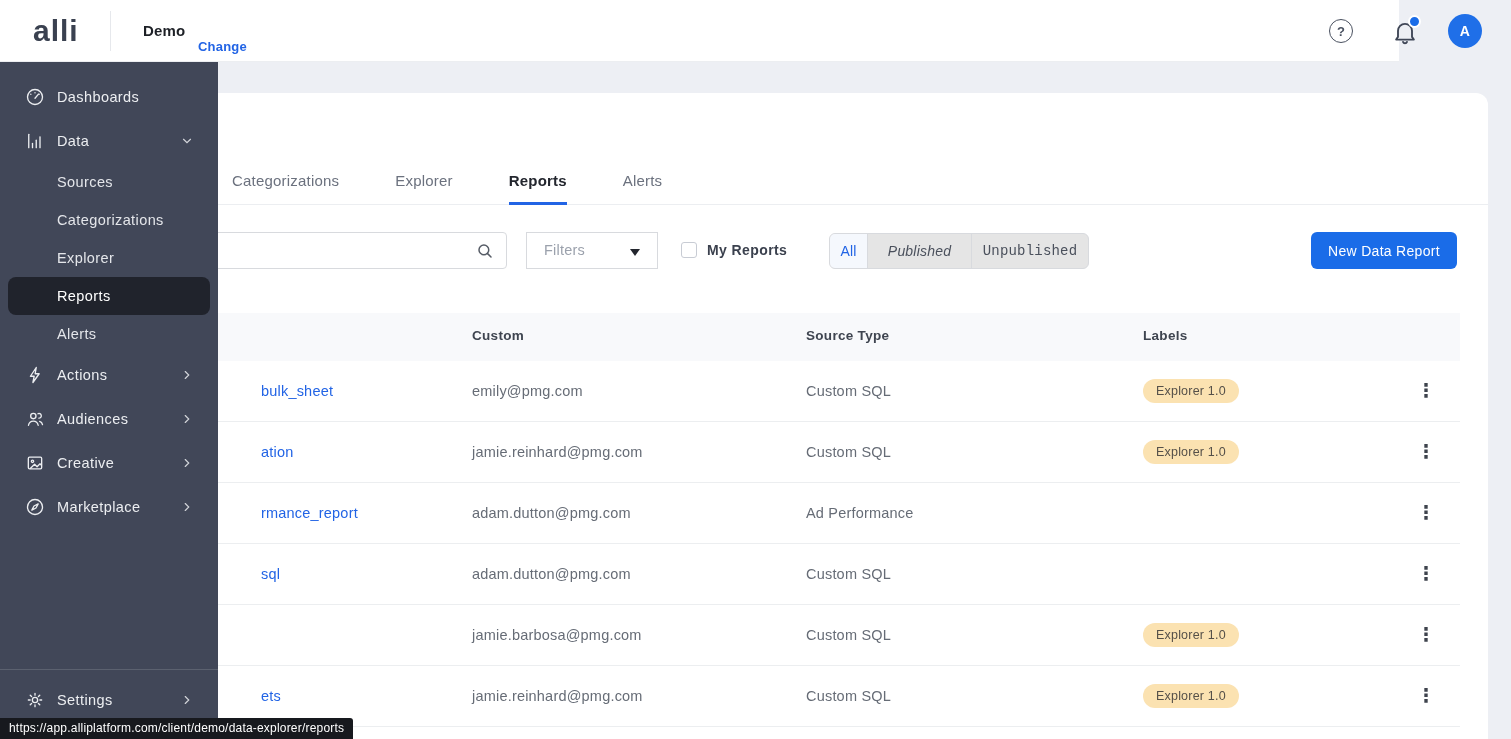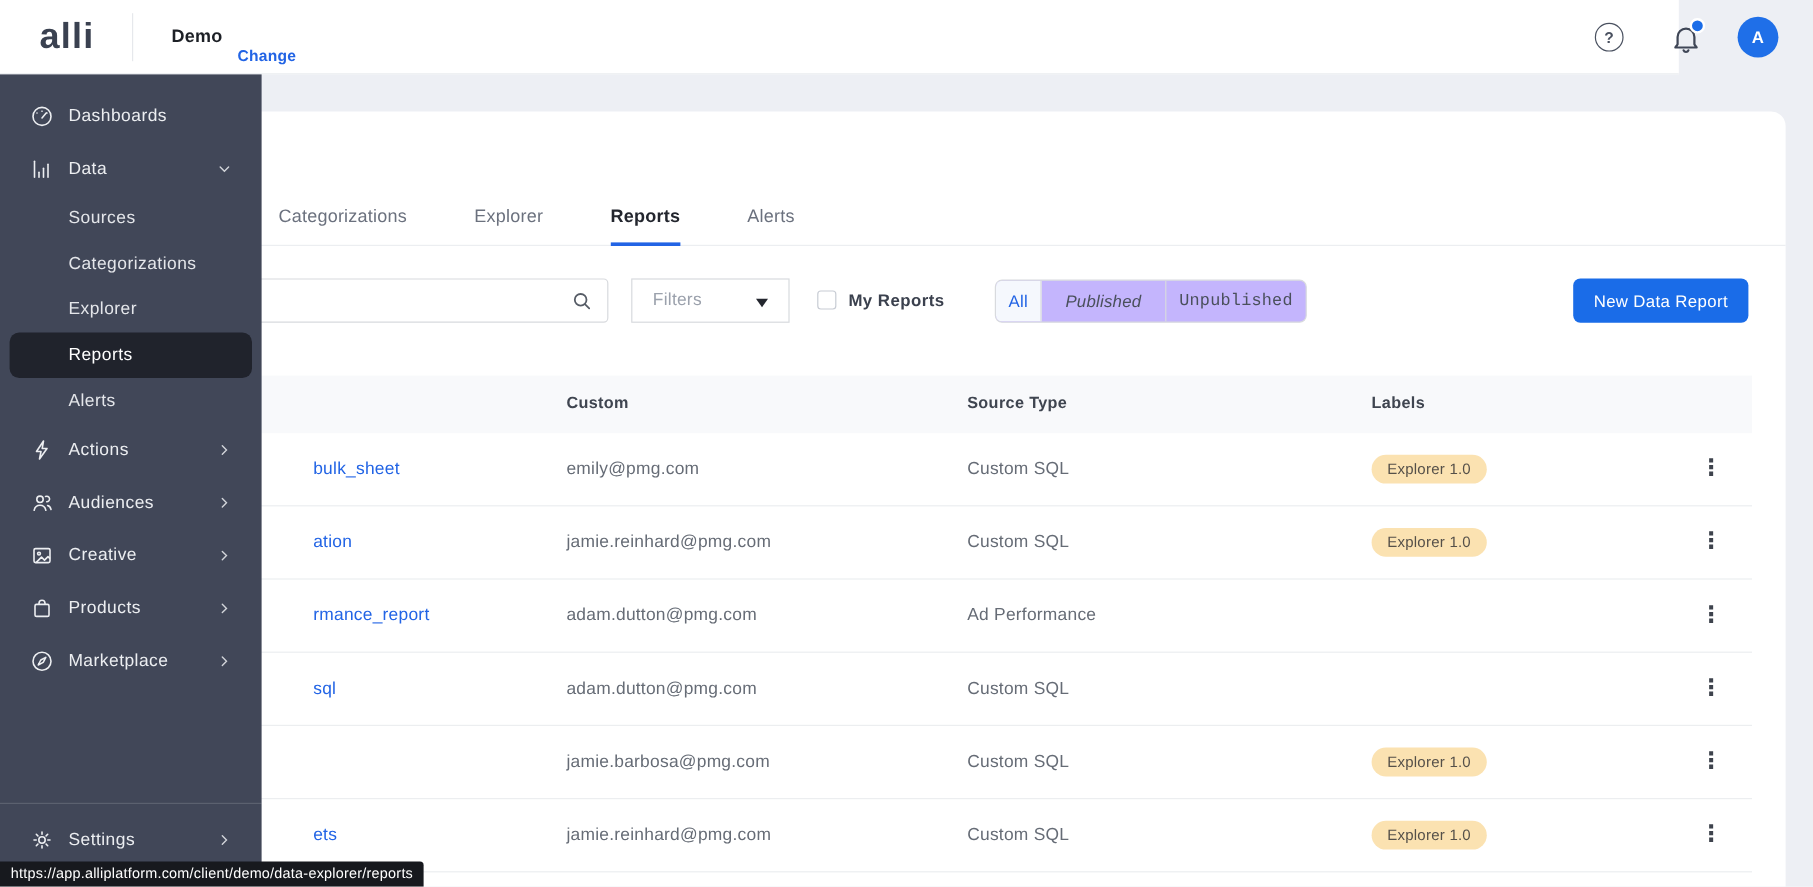--- a/index.html
+++ b/index.html
@@ -45,21 +45,21 @@
   .search-icn { position:absolute; right:12px; top:9px; }
   .filters-btn { position:absolute; left:506px; top:0; width:132px; height:37px;
     border:1px solid #d8dade; border-radius:0; background:#fff; cursor:pointer; }
   .filters-label { position:absolute; left:17px; top:9px; font-size:14.5px; color:#9ba1ac; }
   .filters-caret { position:absolute; right:17px; top:16px; width:0; height:0;
     border-left:5.5px solid transparent; border-right:5.5px solid transparent; border-top:7px solid #23262e; }
   .myreports { position:absolute; left:661px; top:10px; display:flex; align-items:center; gap:10px; }
   .checkbox { width:16px; height:16px; border:1.6px solid #c8ccd4; border-radius:3px; background:#fff; cursor:pointer; }
   .myreports-label { font-size:14px; font-weight:700; color:#3b414e; letter-spacing:.4px; }
   .segmented { position:absolute; left:809px; top:1px; height:36px; display:flex;
-    border:1px solid #d8dade; border-radius:6px; overflow:hidden; background:#c4b5fd; }
+    border:1px solid #d8dade; border-radius:6px; overflow:hidden; background:#e5e5e5; }
   .seg { height:100%; display:flex; align-items:center; justify-content:center;
     font-size:14px; color:#4a505c; cursor:pointer; border-right:1px solid #d8dade; }
   .seg:last-child { border-right:0;font-family:Liberation Mono, monospace; }
   .seg.seg-all { width:38px; } .seg.seg-pub { width:104px;font-style:italic; } .seg.seg-unpub { width:116px; }
   .seg.selected { color:#2264e5; background:#f5f8fd; }
   .new-report-btn { position:absolute; left:1291px; top:0; width:146px; height:37px;
     background:#1a6ce8; border:0; border-radius:6px; color:#fff; font-size:14px; font-weight:500;
     font-family:inherit; letter-spacing:.3px; cursor:pointer; }
 
   
@@ -260,30 +260,20 @@
       <rect x="4" y="5" width="16" height="14" rx="1.5"></rect>
         <circle cx="9" cy="10" r="1.4"></circle>
       <path d="M6 19l5.5-5.5 3 3L18 13l2 2"></path>
     </svg>
     <span class="nav-label">Creative</span>
     <svg class="nav-chevron" viewBox="0 0 24 24" fill="none" stroke="#eceef1" stroke-width="2" stroke-linecap="round">
         <path d="M9 6l6 6-6 6"></path>
       </svg>
   </div>
 
-  <div class="nav-item">
-    <svg class="nav-icn" viewBox="0 0 24 24" fill="none" stroke="#eceef1" stroke-width="1.6" stroke-linejoin="round">
-      <rect x="5" y="8" width="14" height="12" rx="1.5"></rect>
-        <path d="M9 8V6.8a3 3 0 0 1 6 0V8"></path>
-    </svg>
-    <span class="nav-label">Products</span>
-    <svg class="nav-chevron" viewBox="0 0 24 24" fill="none" stroke="#eceef1" stroke-width="2" stroke-linecap="round">
-        <path d="M9 6l6 6-6 6"></path>
-      </svg>
-  </div>
 
   <div class="nav-item">
     <svg class="nav-icn" viewBox="0 0 24 24" fill="none" stroke="#eceef1" stroke-width="1.6" stroke-linejoin="round">
       <circle cx="12" cy="12" r="9"></circle>
         <path d="M15.8 8.2l-2.6 5-5 2.6 2.6-5z"></path>
     </svg>
     <span class="nav-label">Marketplace</span>
     <svg class="nav-chevron" viewBox="0 0 24 24" fill="none" stroke="#eceef1" stroke-width="2" stroke-linecap="round">
         <path d="M9 6l6 6-6 6"></path>
       </svg>

